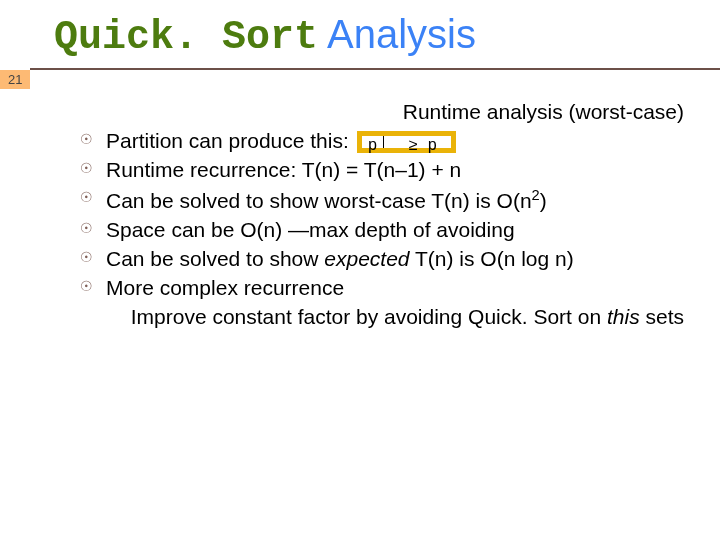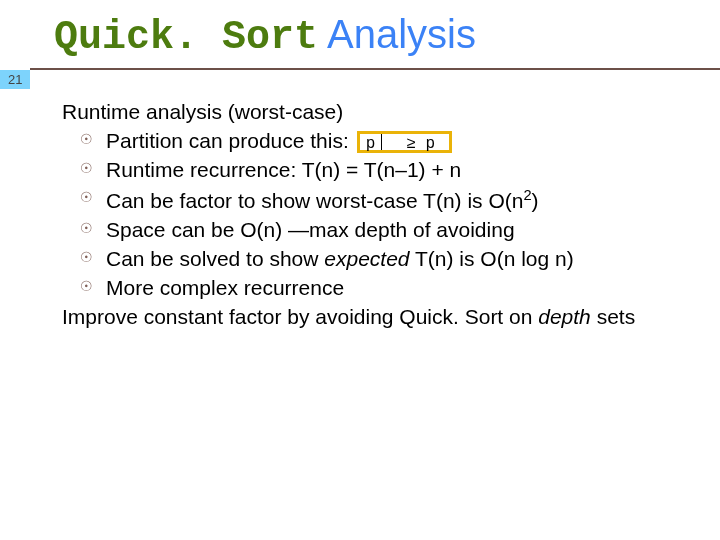--- a/index.html
+++ b/index.html
@@ -29,45 +29,45 @@
   .hr-line {
     height: 2px;
     background: #6c5048;
     margin-left: 30px;
     margin-right: 0;
   }
   .page-badge {
     position: absolute;
     left: 0;
     top: 70px;
-    background: #7dd3fc;
+    background: #fdba74;
     color: #444;
     font-size: 13px;
     padding: 2px 8px;
     text-align: center;
   }
   .content {
     padding: 28px 36px 0 62px;
     font-size: 21px;
     line-height: 1.38;
   }
-  .lvl1 { margin-bottom: 0; }
+  .lvl1 { margin-bottom: 0; text-align: right; }
   .lvl2 { padding-left: 44px; position: relative; }
   .lvl2::before {
     content: "☉";
     position: absolute;
     left: 18px;
     top: 3px;
     font-size: 14px;
     color: #7f5f57;
   }
   .partition-diagram {
     display: inline-block;
     vertical-align: middle;
-    border: 3px solid #eab308;
+    border: 5px solid #eab308;
     height: 22px;
     line-height: 20px;
     font-family: "Courier New", monospace;
     font-size: 16px;
     margin-left: 2px;
   }
   .partition-diagram .cell-p {
     display: inline-block;
     border-right: 1px solid #000;
     padding: 0 6px;
@@ -93,26 +93,26 @@
 
   <div class="lvl1">Runtime analysis (worst-case)</div>
   <div class="lvl2">
     <span>Partition can produce this: </span>
     <span class="partition-diagram">
       <span class="cell-p">p</span><span class="cell-rest">≥ p</span>
     </span>
   </div>
   <div class="lvl2">Runtime recurrence:  T(n) = T(n–1) + n</div>
   <div class="lvl2">
-    <span>Can be factor to show worst-case T(n) is O(n</span><sup>2</sup><span>)</span>
+    <span>Can be solved to show worst-case T(n) is O(n</span><sup>2</sup><span>)</span>
   </div>
   <div class="lvl2">Space can be O(n) —max depth of avoiding</div>
 
   <div class="lvl2">
     <span>Can be solved to show </span><i>expected</i><span> T(n) is O(n log n)</span>
   </div>
   <div class="lvl2">More complex recurrence</div>
 
   <div class="lvl1">
-    <span>Improve constant factor by avoiding Quick. Sort on </span><i>depth</i><span> sets</span>
+    <span>Improve constant factor by avoiding Quick. Sort on </span><i>this</i><span> sets</span>
   </div>
 
 </div>
 
 </body></html>

